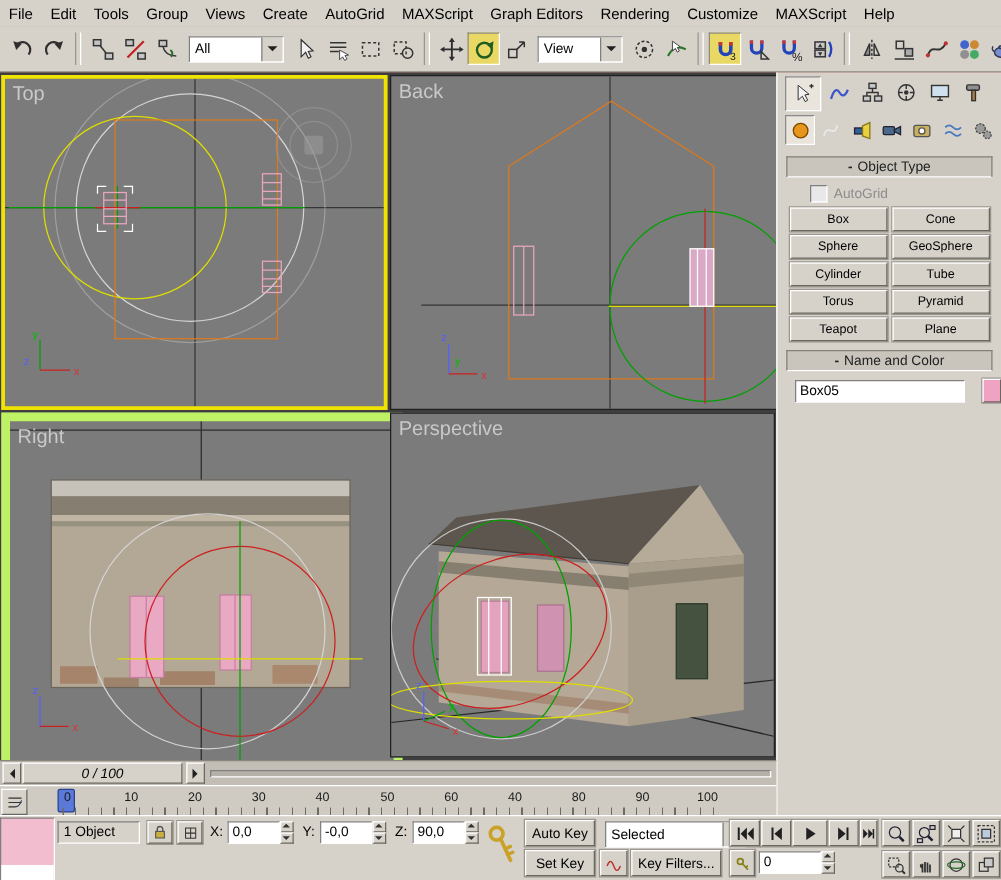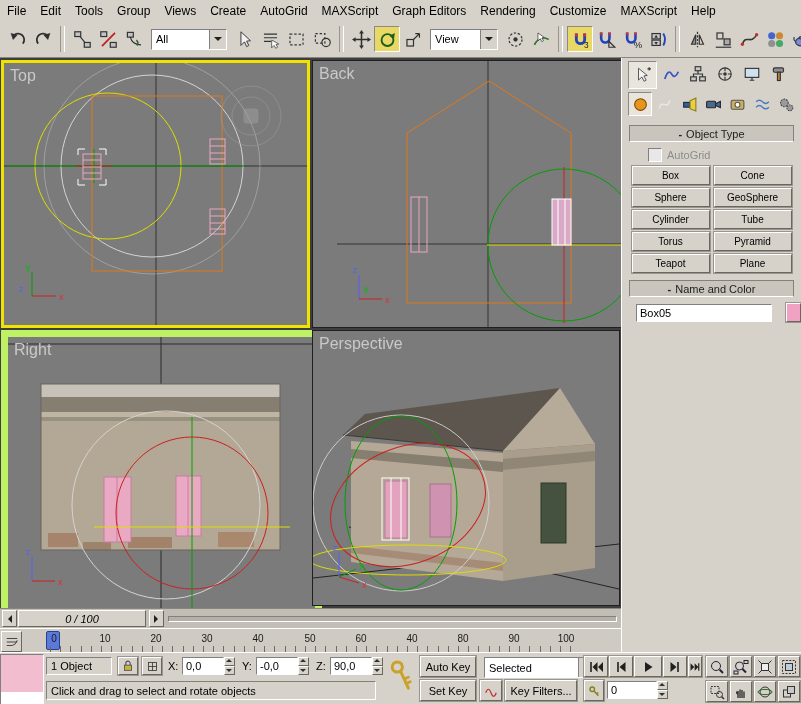--- a/index.html
+++ b/index.html
@@ -631,23 +631,20 @@
 
     <span class="coordlabel" style="left:316px;top:7px;">Z:</span>
     <div class="valfield sb-abs" style="left:330px;top:4px;width:42px;height:18px;">
         <span>90,0</span>
       </div>
     <span class="spin" style="left:372px;top:4px;">
         <div class="up"></div>
         <div class="down"></div>
       </span>
 
-    <div class="sunkfield sb-abs" style="left:46px;top:28px;width:330px;height:19px;">
-        <span>Click and drag to select and rotate objects</span>
-      </div>
 
     <div class="sb-abs" style="left:386px;top:4px;width:30px;height:44px;display:flex;align-items:center;justify-content:center;">
       <svg viewBox="0 0 26 44" width="24" height="42">
           <circle cx="9" cy="9" r="5.5" fill="none" stroke="#c9a227" stroke-width="3.2"></circle>
           <path d="M12.5 13.5 L21 32" stroke="#c9a227" stroke-width="3.2" stroke-linecap="round"></path>
           <path d="M16.5 22 l4.5 -2 M18.5 27 l4.5 -2" stroke="#c9a227" stroke-width="3" stroke-linecap="round"></path>
         </svg>
     </div>
 
     <div class="gbtn" style="left:420px;top:3px;width:56px;height:21px;">

